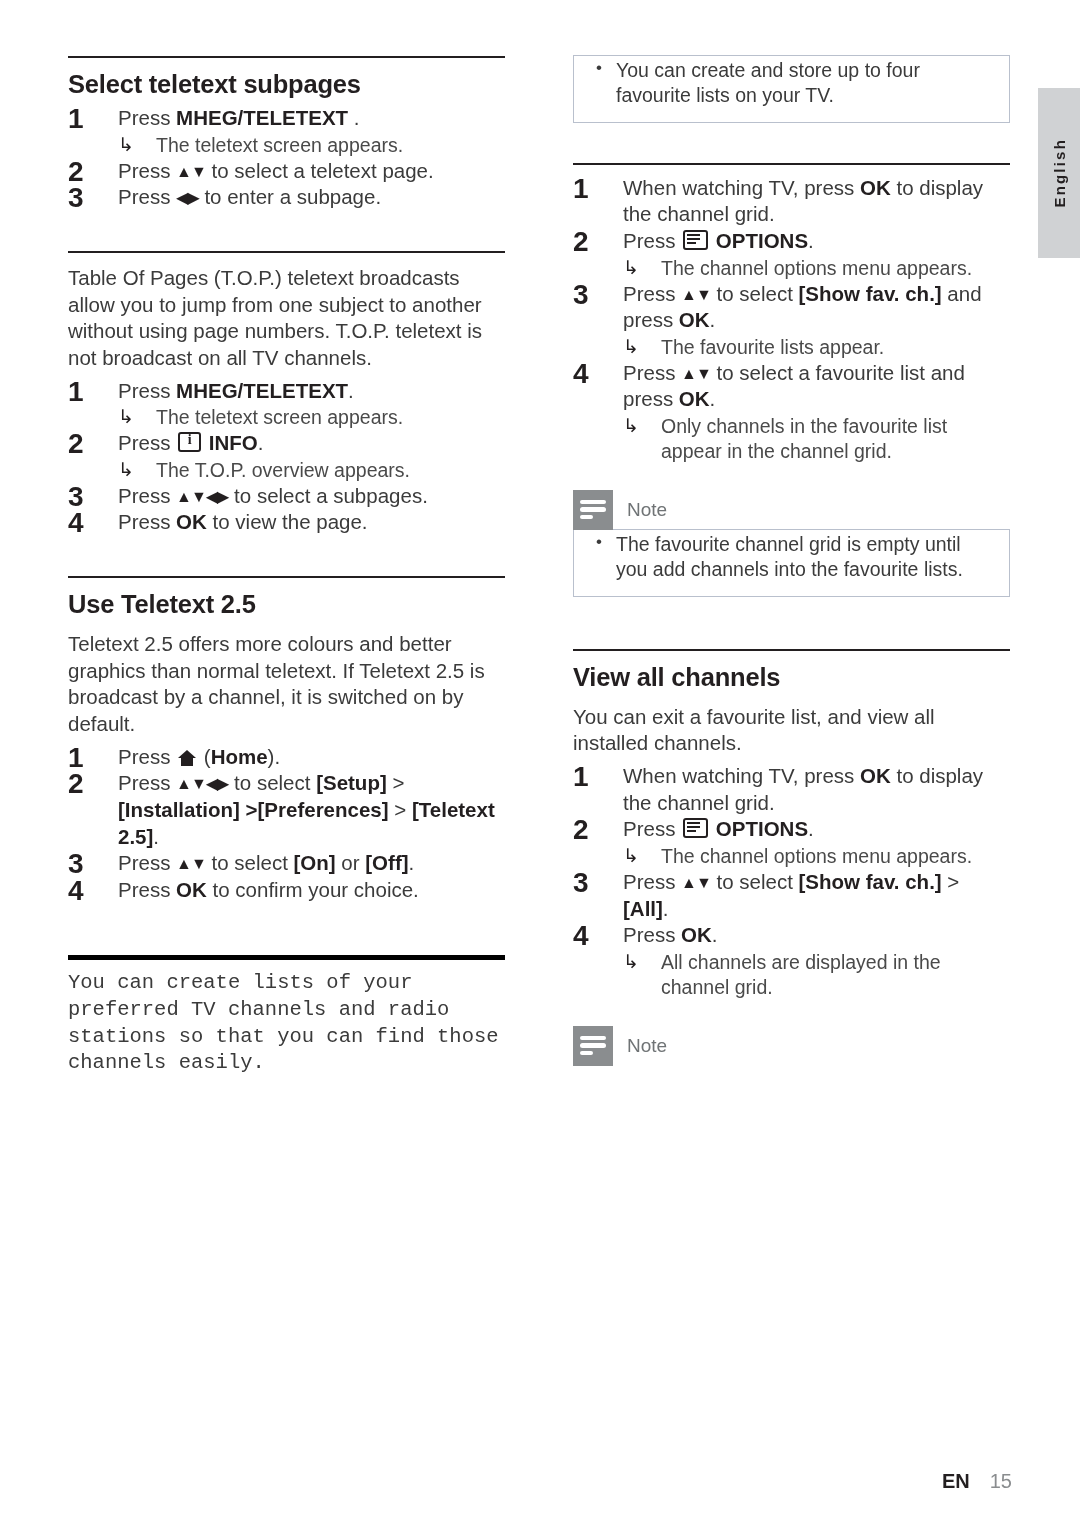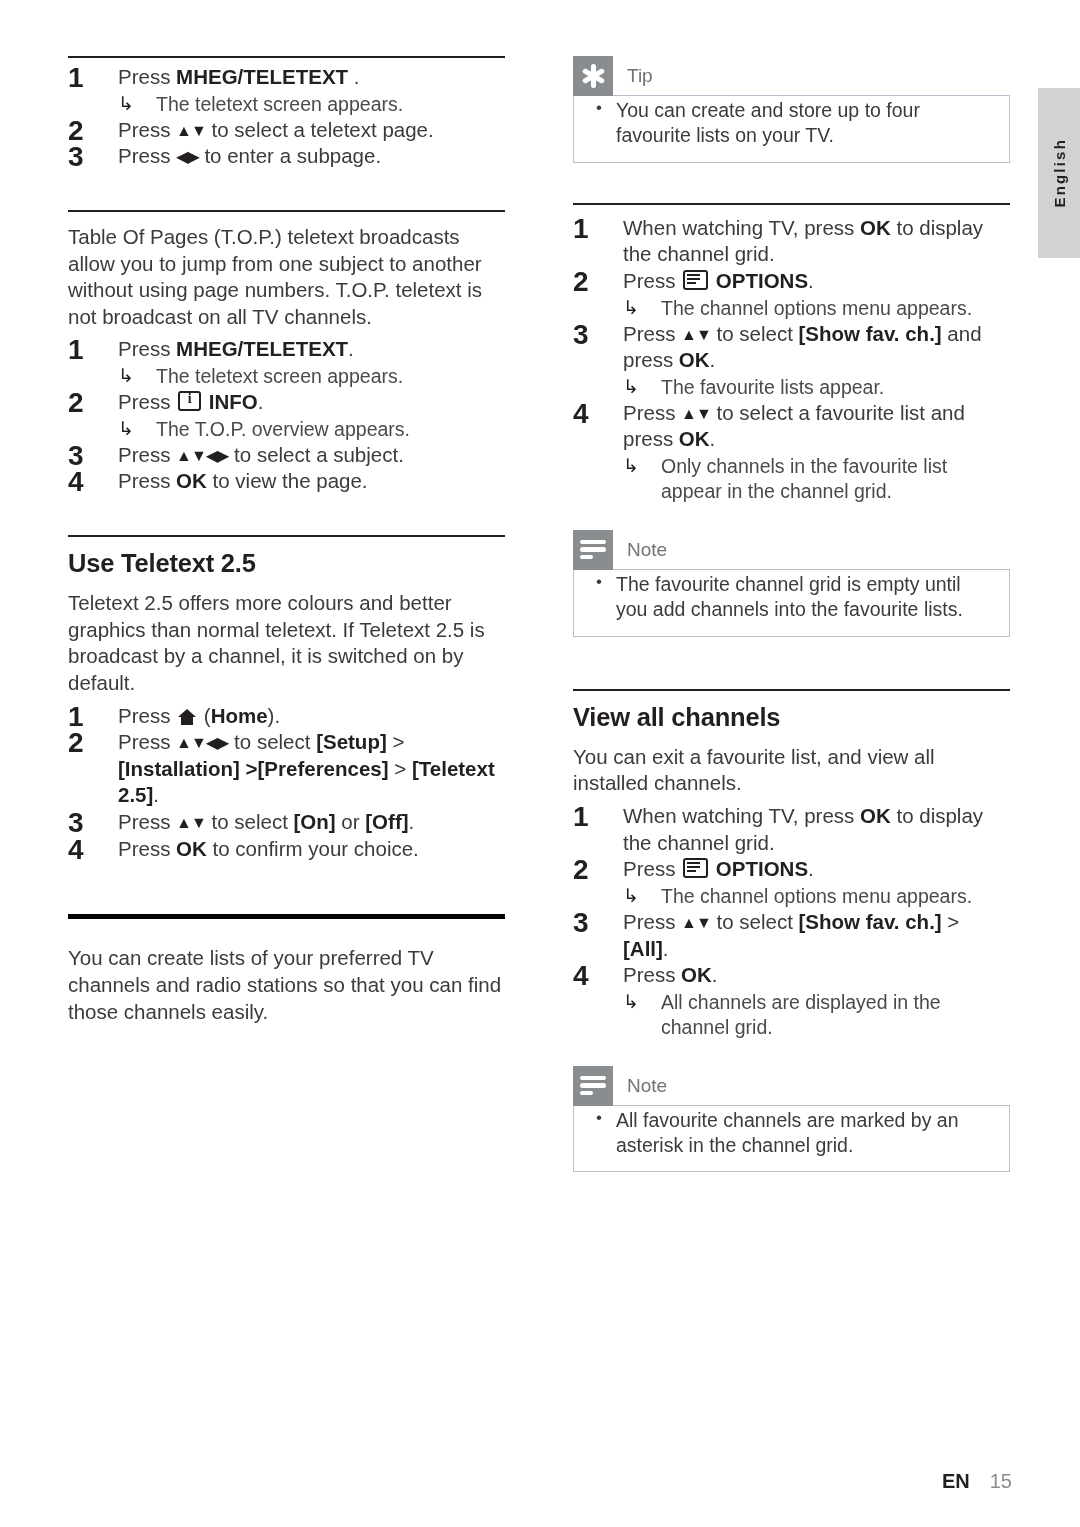--- a/index.html
+++ b/index.html
@@ -196,20 +196,21 @@
 
 <div class="page">
 
   <div class="lang-tab">
     <span>English</span>
   </div>
 
   <div class="col col-left">
 
     <div class="rule"></div>
+    <h2 class="sect">Select teletext subpages</h2>
     <ol class="steps">
       <li>
         <span>Press </span><b>MHEG/TELETEXT</b><span> .</span>
         <span class="result"><span class="arw">↳</span><span>The teletext screen appears.</span></span>
       </li>
       <li>
         <span>Press </span><span class="arrows">▲▼</span><span> to select a teletext page.</span>
       </li>
       <li>
         <span>Press </span><span class="arrows">◀▶</span><span> to enter a subpage.</span>
@@ -223,21 +224,21 @@
     <ol class="steps">
       <li>
         <span>Press </span><b>MHEG/TELETEXT</b><span>.</span>
         <span class="result"><span class="arw">↳</span><span>The teletext screen appears.</span></span>
       </li>
       <li>
         <span>Press </span><span class="ico ico-info"></span> <b>INFO</b><span>.</span>
         <span class="result"><span class="arw">↳</span><span>The T.O.P. overview appears.</span></span>
       </li>
       <li>
-        <span>Press </span><span class="arrows">▲▼◀▶</span><span> to select a subject.</span>
+        <span>Press </span><span class="arrows">▲▼◀▶</span><span> to select a subpages.</span>
       </li>
       <li>
         <span>Press </span><b>OK</b><span> to view the page.</span>
       </li>
     </ol>
 
     <div class="spacer-m"></div>
 
     <div class="rule"></div>
     <h2 class="sect">Use Teletext 2.5</h2>
@@ -253,40 +254,27 @@
         <span>Press </span><span class="arrows">▲▼</span><span> to select </span><b>[On]</b><span> or </span><b>[Off]</b><span>.</span>
       </li>
       <li>
         <span>Press </span><b>OK</b><span> to confirm your choice.</span>
       </li>
     </ol>
 
     <div class="spacer-l"></div>
 
     <div class="rule-thick"></div>
-    <p class="body" style="margin-top:26px;">You can create lists of your preferred TV channels and radio stations so that you can find those channels easily.</p>
+    <p class="body" style="margin-top:10px;font-family:Liberation Mono, monospace;">You can create lists of your preferred TV channels and radio stations so that you can find those channels easily.</p>
 
   </div>
 
   <div class="col col-right">
 
     <div class="callout">
-      <div class="cap">
-        <div class="badge">
-          <div class="ico-tip">
-            <span style="transform:rotate(0deg)"></span>
-            <span style="transform:rotate(60deg)"></span>
-            <span style="transform:rotate(120deg)"></span>
-            <span style="transform:rotate(180deg)"></span>
-            <span style="transform:rotate(240deg)"></span>
-            <span style="transform:rotate(300deg)"></span>
-          </div>
-        </div>
-        <div class="cap-label">Tip</div>
-      </div>
       <div class="box">
         <ul>
           <li>You can create and store up to four favourite lists on your TV.</li>
         </ul>
       </div>
     </div>
 
     <div class="spacer-m"></div>
 
     <div class="rule"></div>
@@ -356,25 +344,20 @@
       <div class="cap">
         <div class="badge">
           <div class="ico-note">
               <i></i>
               <i></i>
               <i></i>
             </div>
         </div>
         <div class="cap-label">Note</div>
       </div>
-      <div class="box">
-        <ul>
-          <li>All favourite channels are marked by an asterisk in the channel grid.</li>
-        </ul>
-      </div>
     </div>
 
   </div>
 
   <div class="footer">
     <span class="en">EN</span>
     <span class="pg">15</span>
   </div>
 
 </div>

